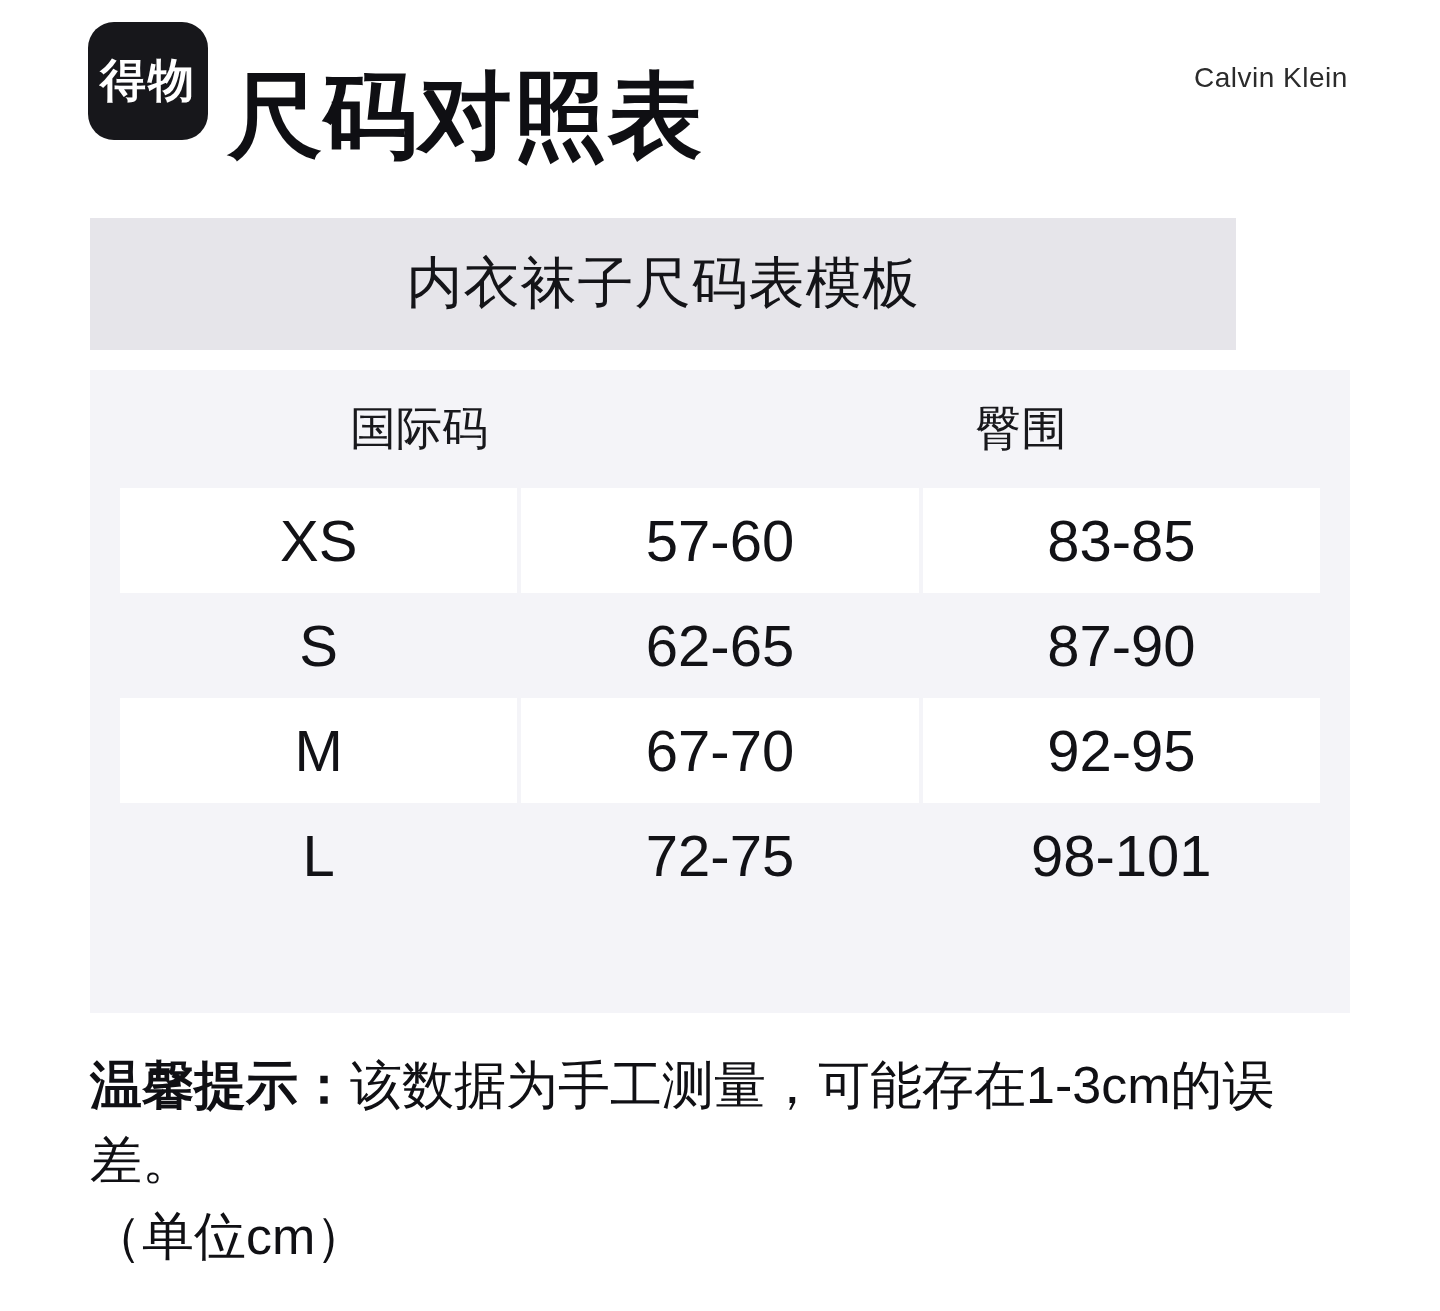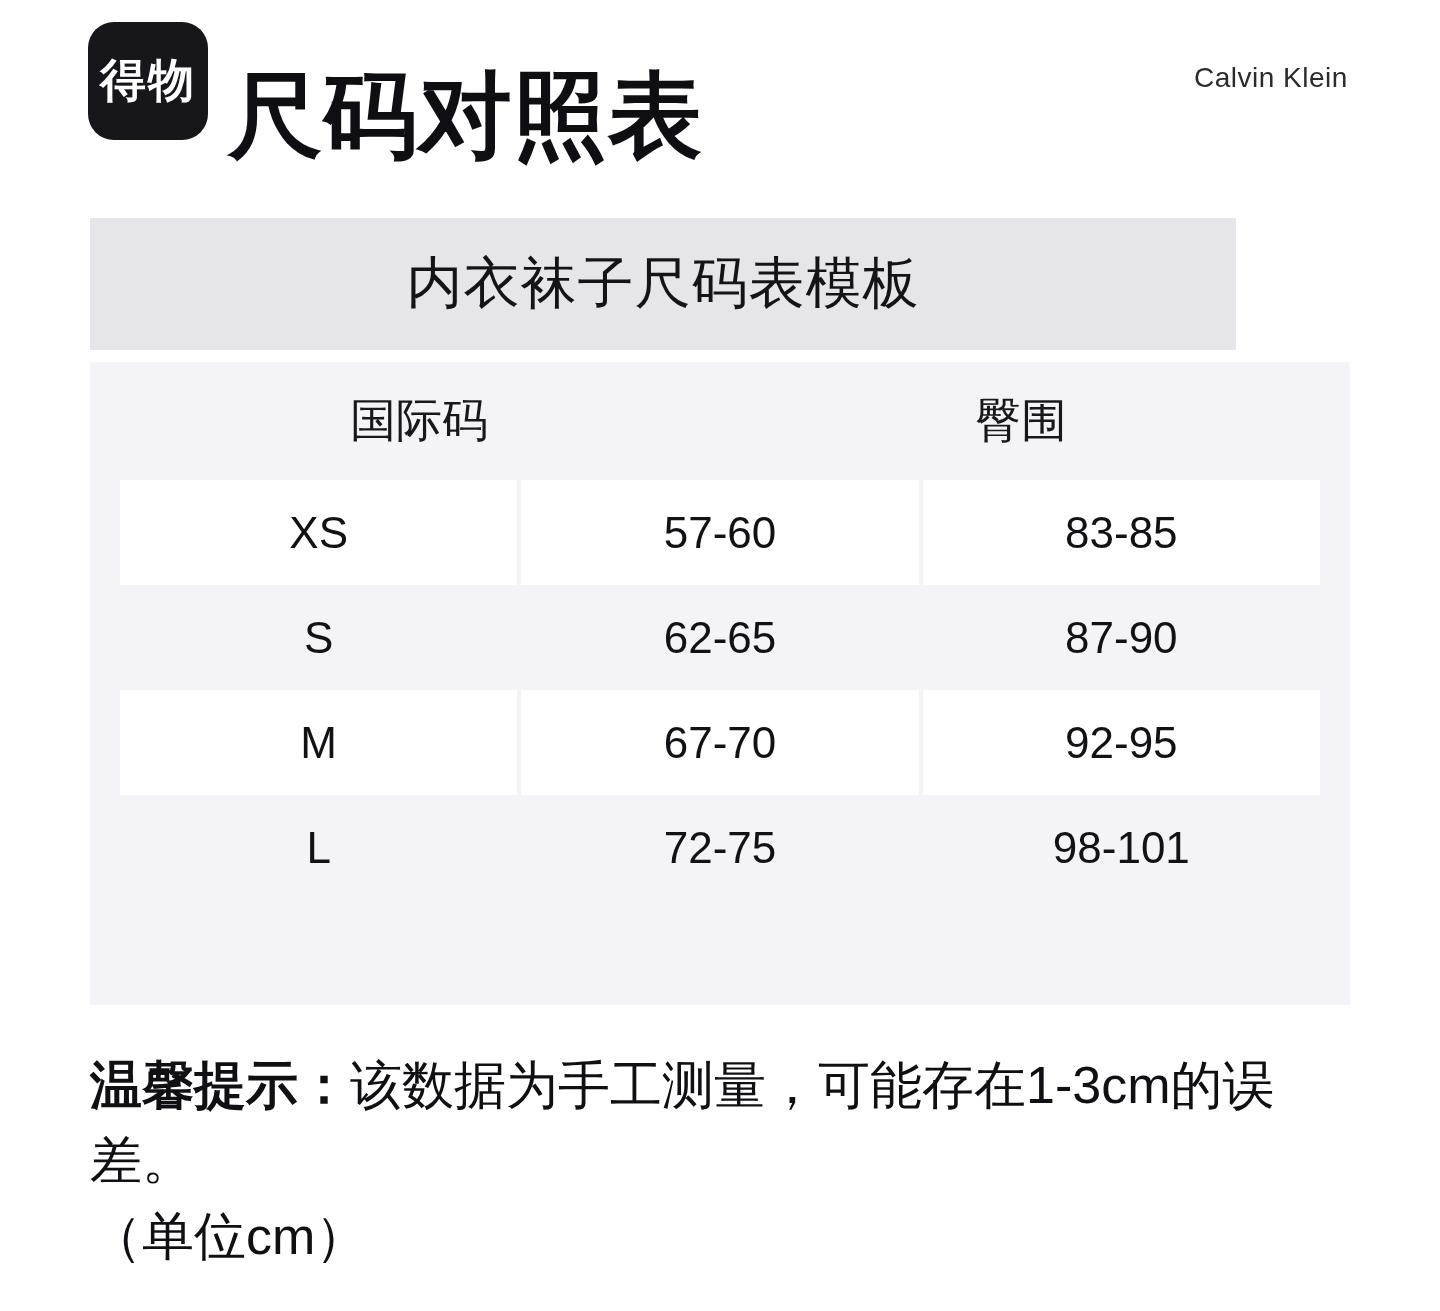--- a/index.html
+++ b/index.html
@@ -60,21 +60,21 @@
   .banner-title {
     font-size: 56px;
     font-weight: 500;
     color: #141418;
     letter-spacing: 1px;
   }
 
   
   .size-card {
     position: absolute;
-    left: 90px; top: 362px;
+    left: 90px; top: 370px;
     width: 1260px; height: 643px;
     background: #F4F4F8;
     box-sizing: border-box;
     padding: 0 30px;
     overflow: hidden;
   }
   .thead {
     height: 118px;
     display: flex;
     gap: 4px;
@@ -87,21 +87,21 @@
     color: #18181C;
   }
   .tr {
     height: 105px;
     display: flex;
     gap: 4px;
   }
   .td {
     flex: 1;
     display: flex; align-items: center; justify-content: center;
-    font-size: 44px;
+    font-size: 58px;
     font-weight: 400;
     color: #121216;
   }
   .tr.row-white .td { background: #FFFFFF; }
 
   
   .note {
     position: absolute;
     left: 90px; top: 1028px;
     width: 1280px;

